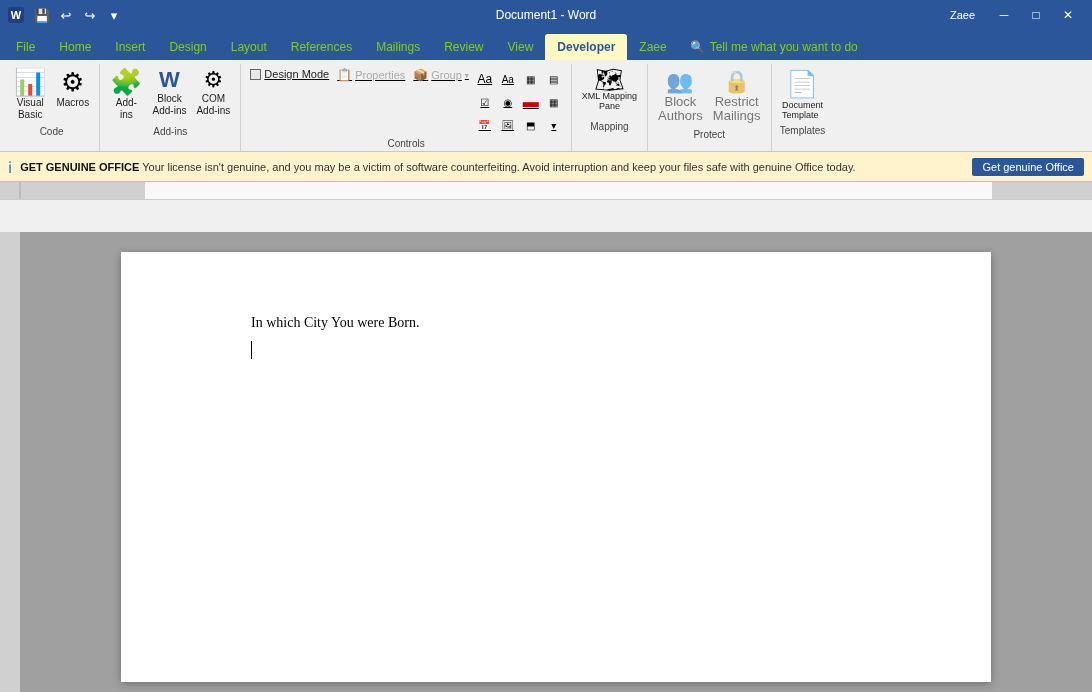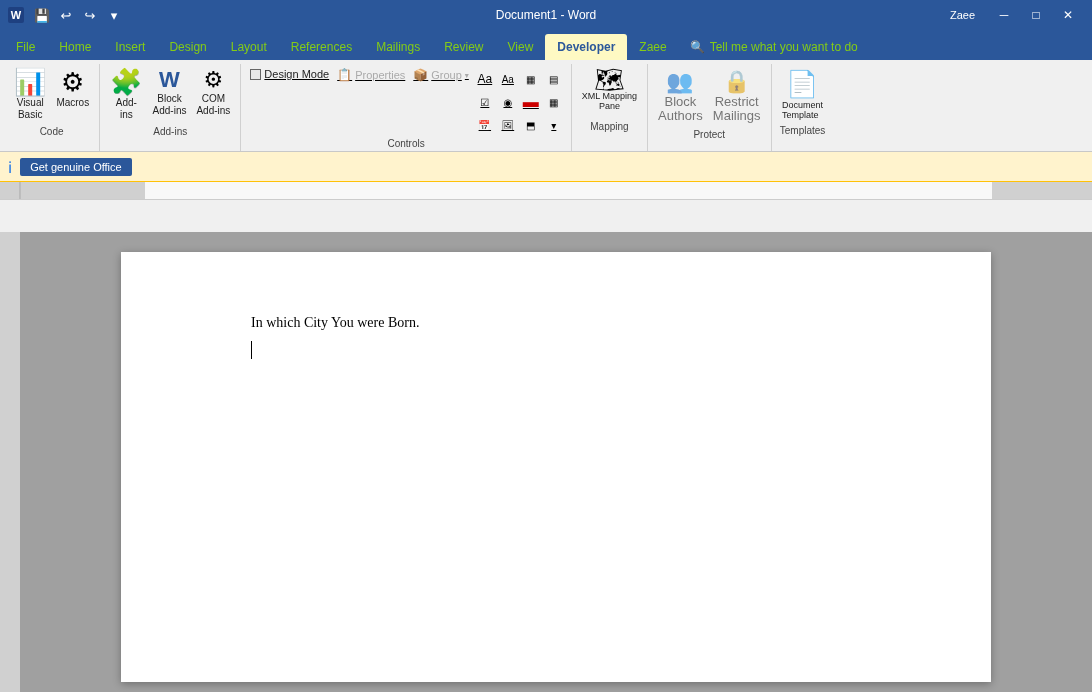--- a/index.html
+++ b/index.html
@@ -383,20 +383,23 @@
 Template</span>
         </div>
       </div>
       <div class="ribbon-group-label">Templates</div>
     </div>
 
   </div>
 
   <div class="notification-bar">
     <span class="notif-icon">ℹ</span>
+    <span class="notif-text">
+      <strong>GET GENUINE OFFICE</strong><span> Your license isn't genuine, and you may be a victim of software counterfeiting. Avoid interruption and keep your files safe with genuine Office today.</span>
+    </span>
     <button class="notif-btn">Get genuine Office</button>
   </div>
 
   <div class="ruler-container">
     <div class="ruler-side"></div>
     <div class="ruler-main">
       <svg width="100%" height="18">
         <rect x="0" y="0" width="100%" height="18" fill="none"></rect>
 
         <line x1="0" y1="0" x2="0" y2="18" stroke="#aaa" stroke-width="1"></line>

